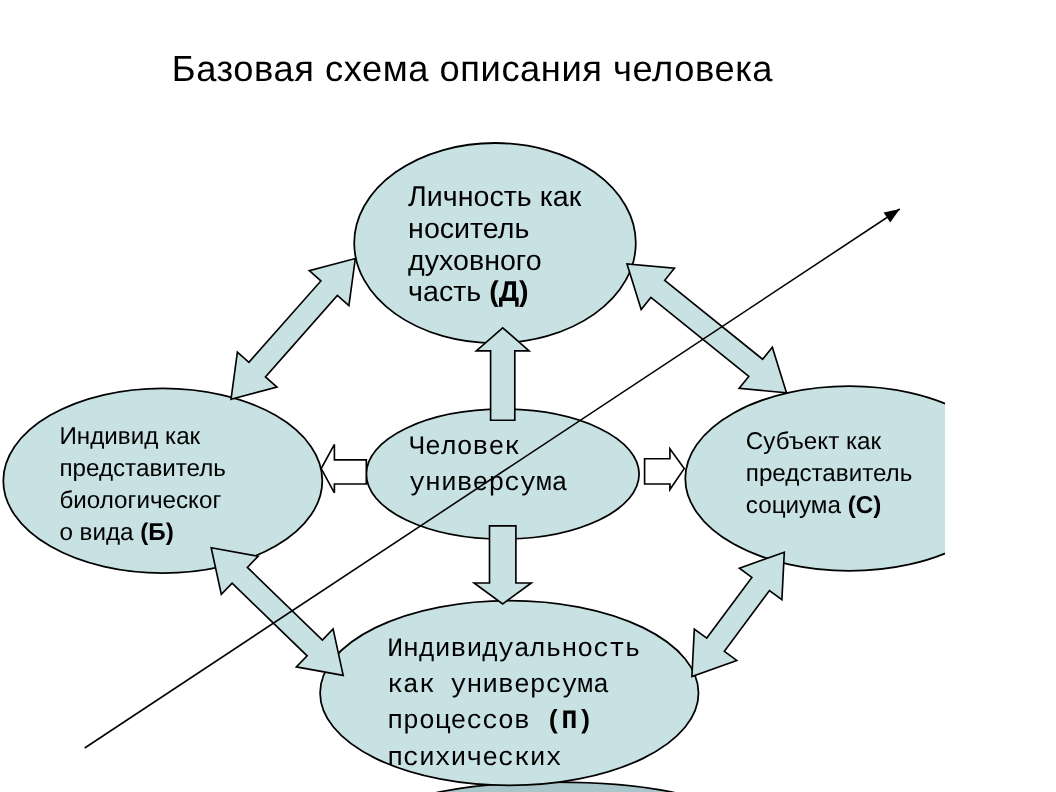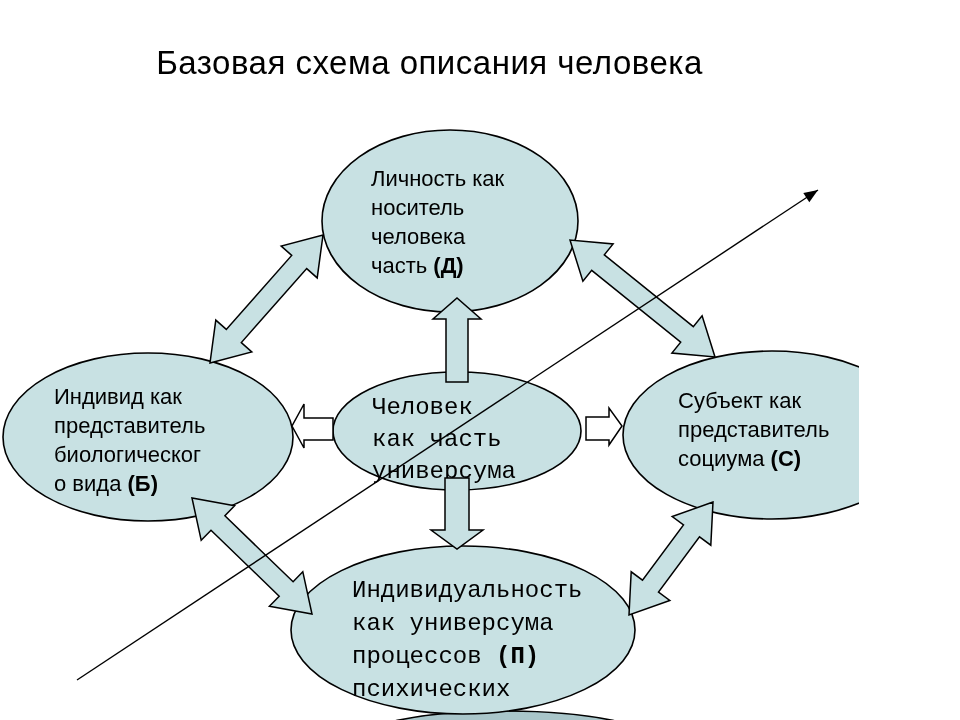--- a/index.html
+++ b/index.html
@@ -11,21 +11,21 @@
   #shapes{z-index:1;}
   #arrows{z-index:3;pointer-events:none;}
   .slide-title{
     position:absolute;top:44px;left:0;width:100%;text-align:center;
     font-size:33px;letter-spacing:0.5px;z-index:2;
   }
   .node-text{position:absolute;z-index:2;}
   .sans{font-family:"Liberation Sans",sans-serif;}
   .serif{font-family:Liberation Mono, monospace;}
   .line{white-space:pre;}
-  .t-top{left:371px;top:164px;font-size:22px;line-height:29px;}
+  .t-top{left:371px;top:164px;font-size:26px;line-height:29px;}
   .t-left{left:54px;top:382px;font-size:22px;line-height:29px;}
   .t-center{left:372px;top:392px;font-size:24px;line-height:32px;font-family:Liberation Mono, monospace;}
   .t-right{left:678px;top:386px;font-size:22px;line-height:29px;}
   .t-bottom{left:352px;top:574px;font-size:24px;line-height:33px;}
   svg ellipse{stroke:#000;stroke-width:1.6;}
   svg polygon.block{stroke:#000;stroke-width:1.5;stroke-linejoin:miter;}
   svg line{stroke:#000;stroke-width:1.4;}
 </style>
 </head>
 <body>
@@ -39,34 +39,33 @@
     <ellipse cx="148" cy="437" rx="145" ry="84" fill="#c8e1e3"></ellipse>
     <ellipse cx="772" cy="435" rx="149" ry="84" fill="#c8e1e3"></ellipse>
     <ellipse cx="457" cy="431" rx="124" ry="59" fill="#c8e1e3"></ellipse>
   </svg>
 
   <div class="slide-title">Базовая схема описания человека</div>
 
   <div class="node-text sans t-top">
     <div class="line"><span>Личность как</span></div>
     <div class="line"><span>носитель</span></div>
-    <div class="line"><span>человека</span></div>
+    <div class="line"><span>духовного</span></div>
     <div class="line"><span>часть </span><b>(Д)</b></div>
   </div>
 
   <div class="node-text sans t-left">
     <div class="line"><span>Индивид как</span></div>
     <div class="line"><span>представитель</span></div>
     <div class="line"><span>биологическог</span></div>
     <div class="line"><span>о вида </span><b>(Б)</b></div>
   </div>
 
   <div class="node-text sans t-center">
     <div class="line"><span>Человек</span></div>
-    <div class="line"><span>как часть</span></div>
     <div class="line"><span>универсума</span></div>
   </div>
 
   <div class="node-text sans t-right">
     <div class="line"><span>Субъект как</span></div>
     <div class="line"><span>представитель</span></div>
     <div class="line"><span>социума </span><b>(С)</b></div>
   </div>
 
   <div class="node-text serif t-bottom">

